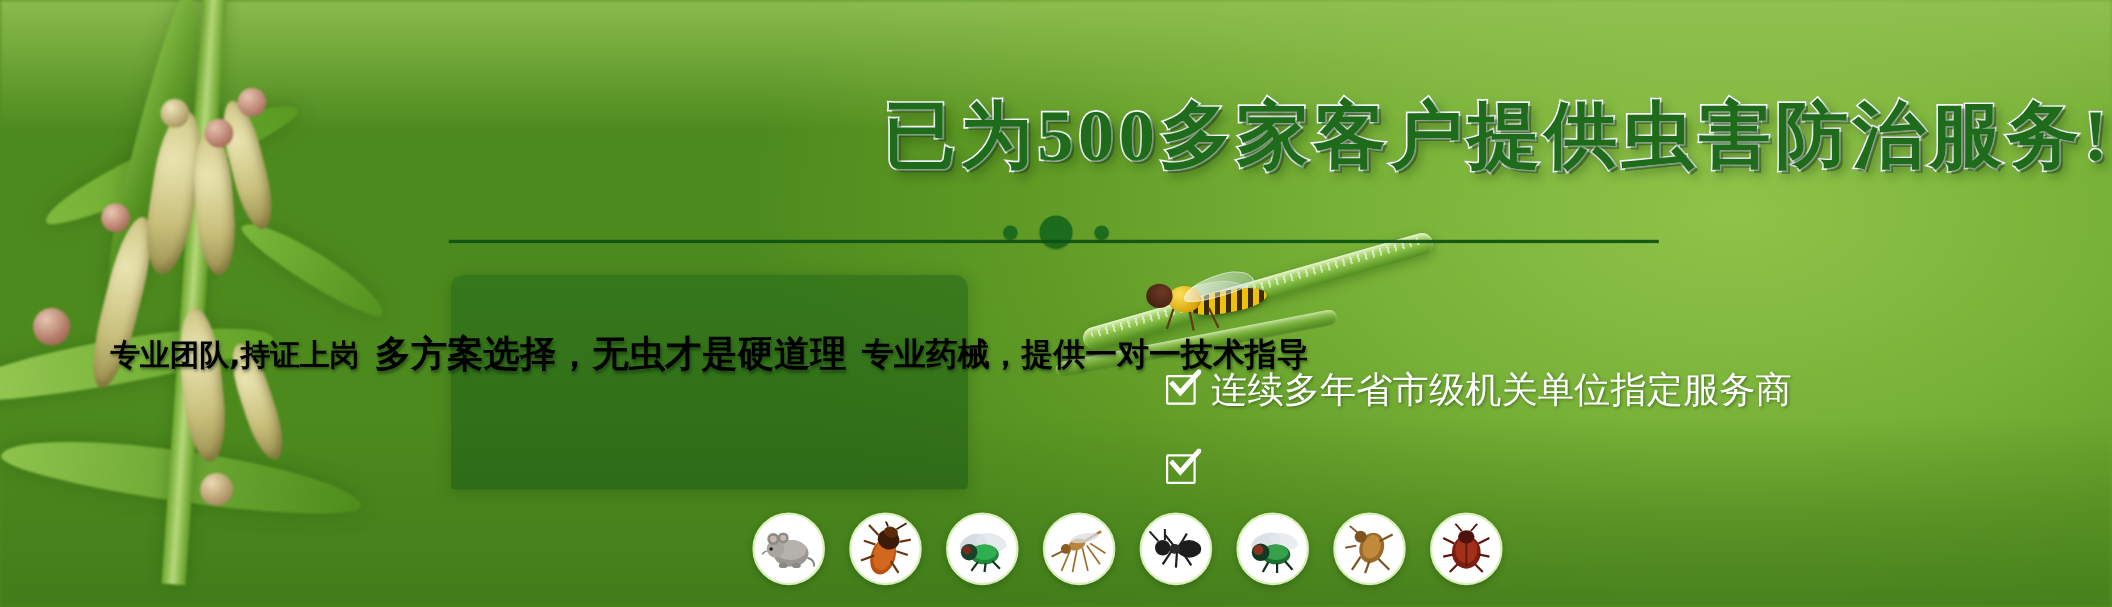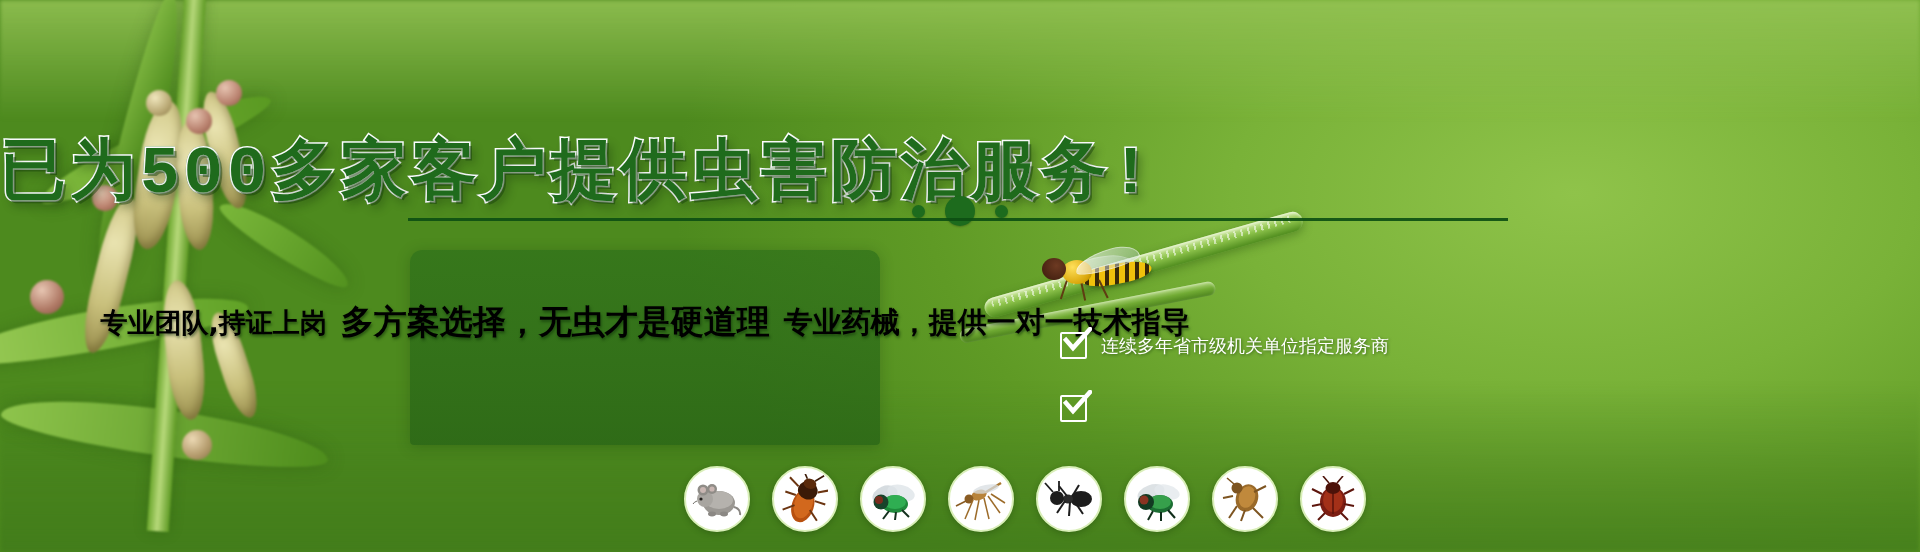--- a/index.html
+++ b/index.html
@@ -128,32 +128,31 @@
   }
   .fly .wing.w2{top:8px;left:30px;transform:rotate(-5deg);opacity:.7;}
   .fly .leg{position:absolute;width:2px;height:20px;background:#5f3c12;transform-origin:top center;}
   .fly .leg.g1{left:26px;top:32px;transform:rotate(18deg);}
   .fly .leg.g2{left:40px;top:33px;transform:rotate(-12deg);}
   .fly .leg.g3{left:58px;top:32px;transform:rotate(-26deg);}
 
   
   #headline{
     position:absolute;left:0;top:78px;width:100%;
-    text-align:left;
+    text-align:right;
     font-size:66px;font-weight:bold;letter-spacing:4px;
-    font-family:Liberation Mono, monospace;
+    font-family:Liberation Serif, serif;
     color:#1f6b1c;
     -webkit-text-stroke:3px #ffffff;
     paint-order:stroke fill;
     text-shadow:
       0 0 1px #ffffff,
       3px 3px 0 rgba(20,60,12,.45),
       5px 6px 10px rgba(15,45,8,.38);
     white-space:nowrap;
-    margin-top:47px;
   }
   #headline .inner{
     background:linear-gradient(180deg,#2f8a27 0%,#17601a 55%,#0e4a14 100%);
     -webkit-background-clip:text;
     background-clip:text;
   }
 
   
   #dots{
     position:absolute;left:0;top:196px;width:100%;
@@ -197,21 +196,21 @@
   .check-box{
     width:27px;height:27px;position:relative;flex:0 0 auto;
   }
   .check-box .sq{
     position:absolute;inset:0;border:2px solid #ffffff;border-radius:2px;
   }
   .check-box .tick{
     position:absolute;left:2px;top:-5px;width:30px;height:26px;
   }
   .feature-label{
-    color:#ffffff;font-size:18px;white-space:nowrap;
+    color:#ffffff;font-size:33px;white-space:nowrap;
     font-family:"DejaVu Sans","Liberation Sans",sans-serif;
     text-shadow:1px 1px 3px rgba(10,40,6,.5);
   }
 
   
   #pest-row{
     position:absolute;left:684px;top:466px;
     display:flex;gap:22px;align-items:center;
   }
   .pest{

